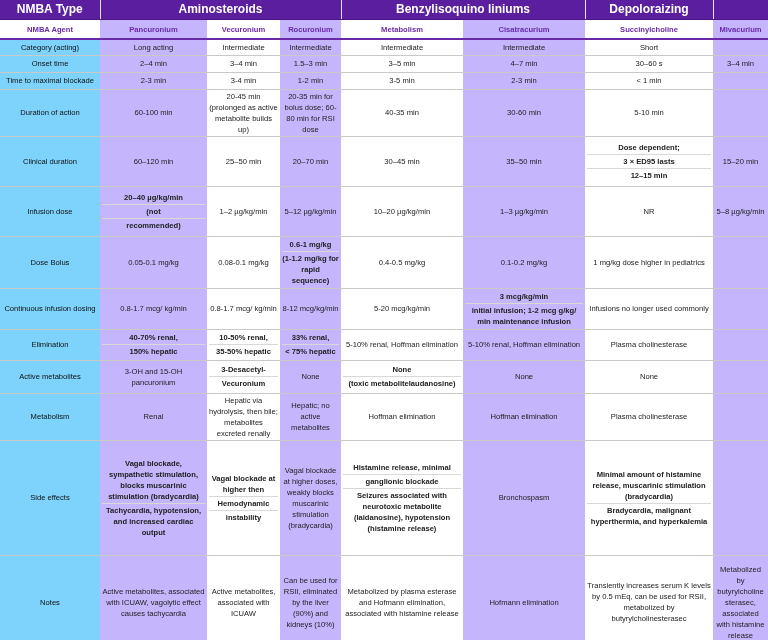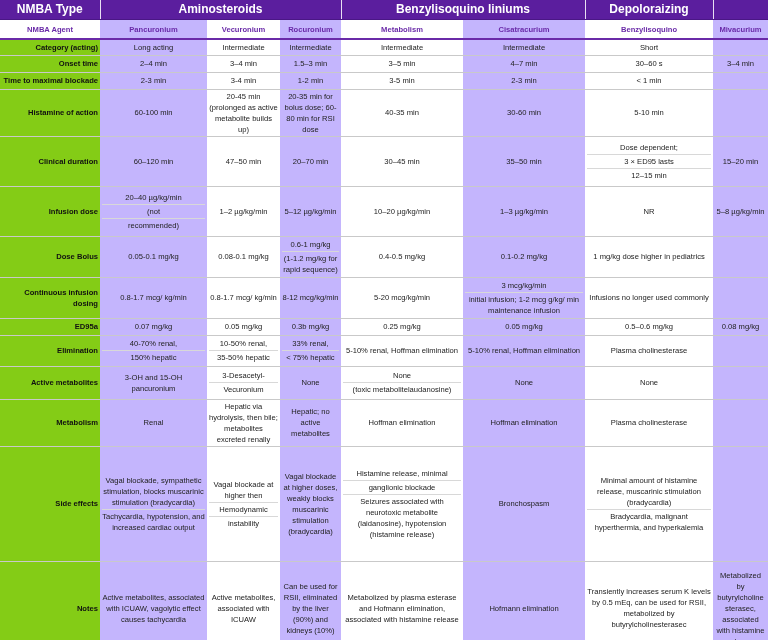--- a/index.html
+++ b/index.html
@@ -2,23 +2,23 @@
 <html><head>
 <meta charset="utf-8">
 <style>
   html, body { margin:0; padding:0; background:#ffffff; }
   body { width:768px; height:640px; overflow:hidden; font-family:"Liberation Sans", sans-serif; }
   table { border-collapse:collapse; table-layout:fixed; width:768px; font-size:7.6px; color:#222; }
   td, th { text-align:center; vertical-align:middle; padding:1px 2px; line-height:1.45; border-bottom:1px solid #c9c9c9; }
   th.group { background:#5b1e9e; color:#fff; font-weight:bold; font-size:12px; height:17px; border-left:1px solid #e8e0f3; border-bottom:1px solid #4a1785; }
   th.group:first-child { border-left:none; }
   tr.agents td { color:#6a2aa8; font-weight:bold; height:16px; border-bottom:2px solid #6a2aa8; }
-  td.label { font-weight:bold; color:#111; background:#84cc16;text-align:right; }
+  td.label { font-weight:normal; color:#111; background:#7dd3fc; }
   .shade { background:#c4b5fd; }
-  .sub { display:block; border-bottom:1px solid #d8d8d8; padding:1px 0; }
+  .sub { display:block; border-bottom:1px solid #d8d8d8; padding:1px 0;font-weight:bold; }
   .sub:last-child { border-bottom:none; }
 </style>
 </head>
 <body>
 
 <table>
   <colgroup>
     <col style="width:100px">
       <col style="width:107px">
       <col style="width:73px">
@@ -38,21 +38,21 @@
     </tr>
   </thead>
   <tbody id="tbody">
     <tr class="agents">
       <td>NMBA Agent</td>
       <td class="shade">Pancuronium</td>
       <td>Vecuronium</td>
       <td class="shade">Rocuronium</td>
       <td>Metabolism</td>
       <td class="shade">Cisatracurium</td>
-      <td>Benzylisoquino</td>
+      <td>Succinylcholine</td>
       <td class="shade">Mivacurium</td>
     </tr>
   <tr style="height: 16px;">
         <td class="label">Category (acting)</td>
         <td class="shade">Long acting</td>
         <td>Intermediate</td>
         <td class="shade">Intermediate</td>
         <td>Intermediate</td>
         <td class="shade">Intermediate</td>
         <td>Short</td>
@@ -72,33 +72,33 @@
         <td class="label">Time to maximal blockade</td>
         <td class="shade">2-3 min</td>
         <td>3-4 min</td>
         <td class="shade">1-2 min</td>
         <td>3-5 min</td>
         <td class="shade">2-3 min</td>
         <td>&lt; 1 min</td>
         <td class="shade"></td>
       </tr>
       <tr style="height: 44px;">
-        <td class="label">Histamine of  action</td>
+        <td class="label">Duration of  action</td>
         <td class="shade">60-100 min</td>
         <td>20-45 min (prolonged as active metabolite builds up)</td>
         <td class="shade">20-35 min for bolus dose; 60-80 min for RSI dose</td>
         <td>40-35 min</td>
         <td class="shade">30-60 min</td>
         <td>5-10 min</td>
         <td class="shade"></td>
       </tr>
       <tr style="height: 50px;">
         <td class="label">Clinical duration</td>
         <td class="shade">60–120 min</td>
-        <td>47–50 min</td>
+        <td>25–50 min</td>
         <td class="shade">20–70 min</td>
         <td>30–45 min</td>
         <td class="shade">35–50 min</td>
         <td>
           <span class="sub">Dose dependent;</span>
           <span class="sub">3 × ED95 lasts</span>
           <span class="sub">12–15 min</span>
         </td>
         <td class="shade">15–20 min</td>
       </tr>
@@ -134,30 +134,20 @@
         <td class="shade">0.8-1.7 mcg/ kg/min</td>
         <td>0.8-1.7 mcg/ kg/min</td>
         <td class="shade">8-12 mcg/kg/min</td>
         <td>5-20 mcg/kg/min</td>
         <td class="shade">
           <span class="sub">3 mcg/kg/min</span>
           <span class="sub">initial infusion; 1-2 mcg g/kg/ min maintenance infusion</span>
         </td>
         <td>Infusions no longer used commonly</td>
         <td class="shade"></td>
-      </tr>
-      <tr style="height: 17px;">
-        <td class="label">ED95a</td>
-        <td class="shade">0.07 mg/kg</td>
-        <td>0.05 mg/kg</td>
-        <td class="shade">0.3b mg/kg</td>
-        <td>0.25 mg/kg</td>
-        <td class="shade">0.05 mg/kg</td>
-        <td>0.5–0.6 mg/kg</td>
-        <td class="shade">0.08 mg/kg</td>
       </tr>
       <tr style="height: 31px;">
         <td class="label">Elimination</td>
         <td class="shade">
           <span class="sub">40-70% renal,</span>
           <span class="sub">150% hepatic</span>
         </td>
         <td>
           <span class="sub">10-50% renal,</span>
           <span class="sub">35-50% hepatic</span>

